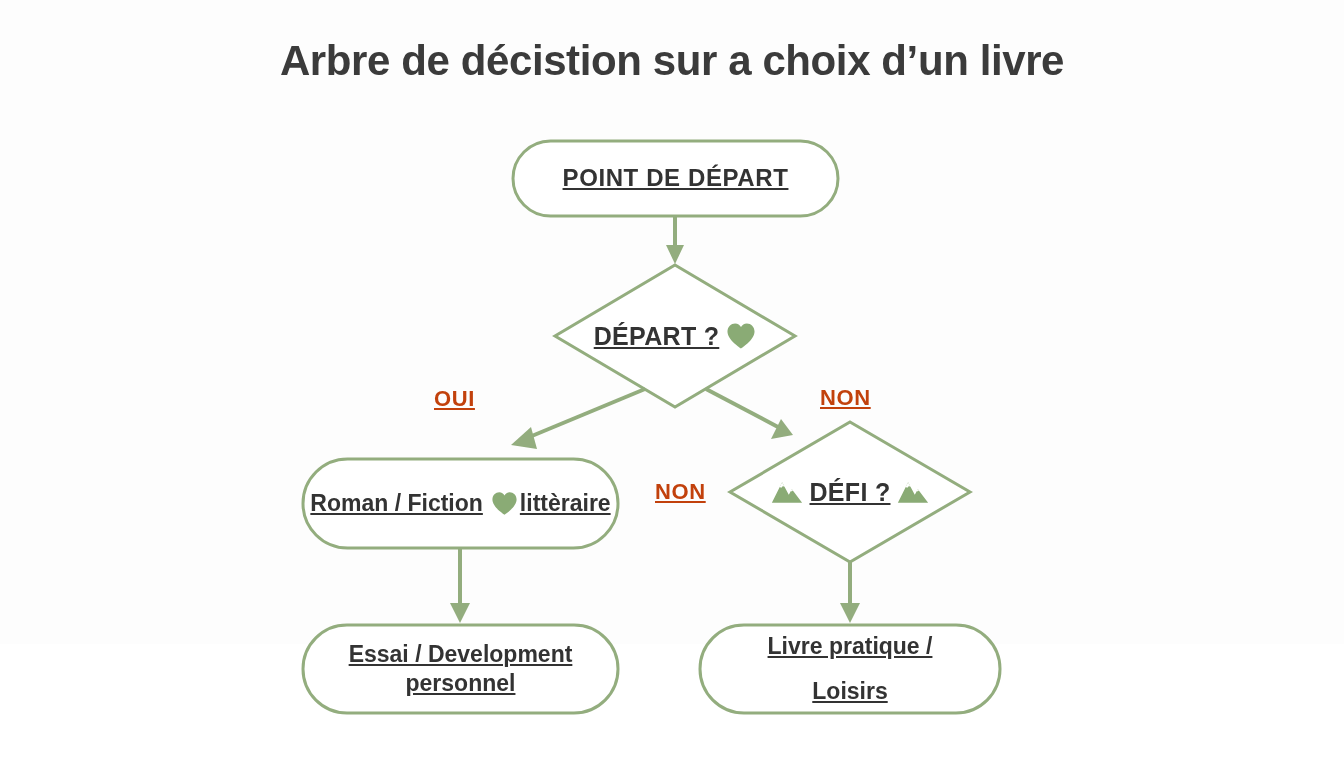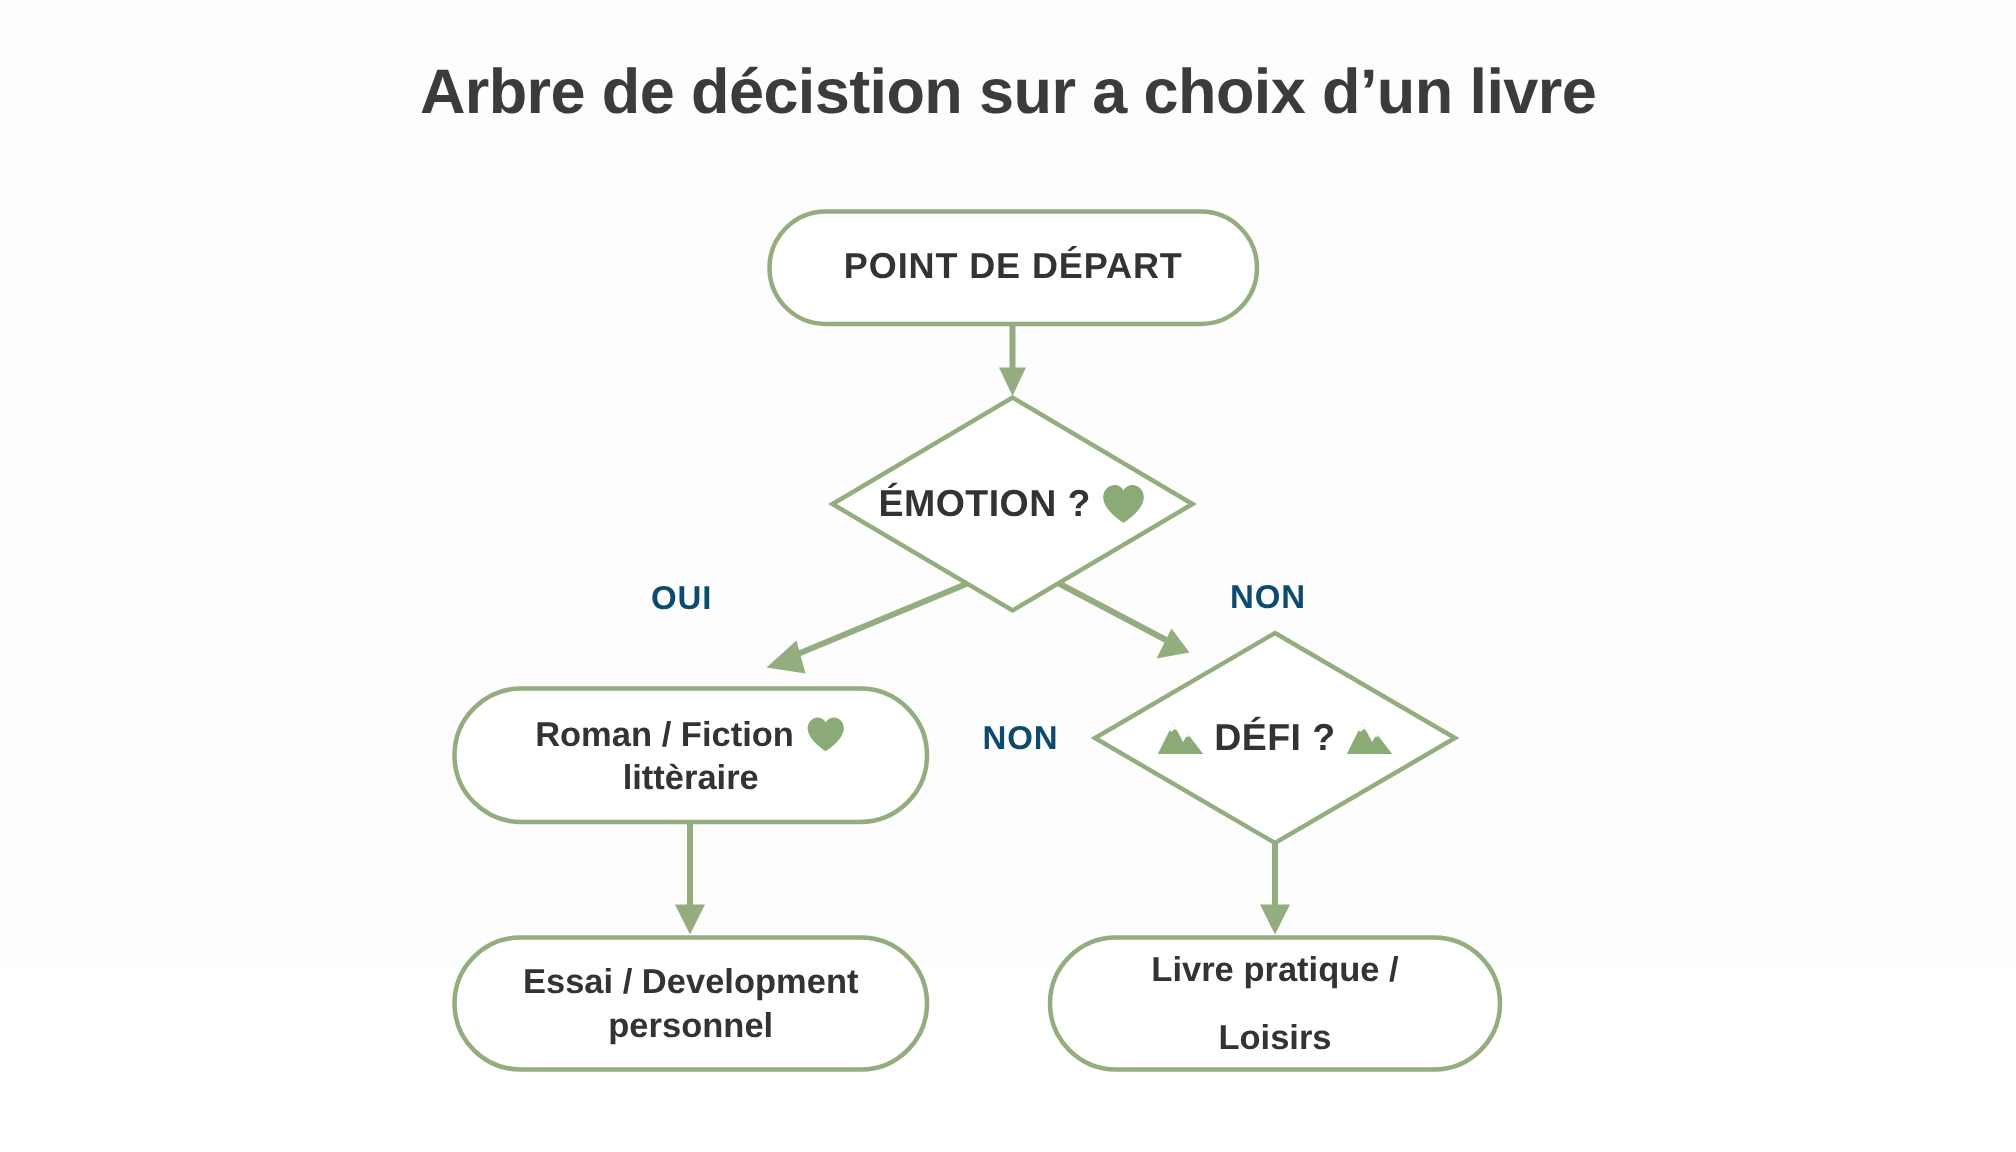--- a/index.html
+++ b/index.html
@@ -65,20 +65,21 @@
   
   .node-label {
     position: absolute;
     display: flex;
     align-items: center;
     justify-content: center;
     text-align: center;
     color: #333333;
     font-family: "Liberation Sans", "DejaVu Sans", sans-serif;
     pointer-events: none;
+    text-decoration: underline;
   }
   .node-label .txt {
     white-space: pre-line;
     line-height: 1.28;
   }
   .start-label {
     font-size: 24px;
     font-weight: bold;
     letter-spacing: 0.6px;
   }
@@ -95,22 +96,23 @@
     font-size: 23px;
     font-weight: bold;
   }
   
   .edge-label {
     position: absolute;
     font-family: "Liberation Sans", "DejaVu Sans", sans-serif;
     font-size: 22px;
     font-weight: bold;
     letter-spacing: 0.6px;
-    color: #0c4a6e;
+    color: #c2410c;
     white-space: nowrap;
+    text-decoration: underline;
   }
   
   .glyph {
     display: inline-block;
     vertical-align: middle;
     line-height: 0;
   }
   .glyph svg { display: block; }
 </style>
 </head>
@@ -159,30 +161,30 @@
       <polygon class="arrow-head" points="850,623 840,603 860,603"></polygon>
     </g>
   </svg>
 
   <div class="node-label start-label" style="left:513px; top:141px; width:325px; height:75px;">
     <span class="txt">POINT DE DÉPART</span>
   </div>
 
   <div class="node-label" style="left:545px; top:306px; width:260px; height:60px;">
     <span class="decision-label">
-      <span>ÉMOTION ?</span>
+      <span>DÉPART ?</span>
       <span class="glyph">
         <svg width="30" height="28" viewBox="0 0 32 30" aria-hidden="true">
           <path d="M16 28.5 C16 28.5 1.5 19.5 1.5 10.3 C1.5 5 5.4 1.5 9.7 1.5 C12.6 1.5 14.9 3.2 16 5.4 C17.1 3.2 19.4 1.5 22.3 1.5 C26.6 1.5 30.5 5 30.5 10.3 C30.5 19.5 16 28.5 16 28.5 Z" fill="#8aab75"></path>
         </svg>
       </span>
     </span>
   </div>
 
-  <div class="node-label leaf-label" style="left:303px; top:459px; width:315px; height:89px; flex-direction:column; gap:2px;">
+  <div class="node-label leaf-label" style="left:303px; top:459px; width:315px; height:89px; flex-direction:row; gap:2px;">
     <span style="display:inline-flex; align-items:center; gap:8px; white-space:nowrap;">
       <span>Roman / Fiction</span>
       <span class="glyph">
         <svg width="27" height="25" viewBox="0 0 32 30" aria-hidden="true">
           <path d="M16 28.5 C16 28.5 1.5 19.5 1.5 10.3 C1.5 5 5.4 1.5 9.7 1.5 C12.6 1.5 14.9 3.2 16 5.4 C17.1 3.2 19.4 1.5 22.3 1.5 C26.6 1.5 30.5 5 30.5 10.3 C30.5 19.5 16 28.5 16 28.5 Z" fill="#8aab75"></path>
         </svg>
       </span>
     </span>
     <span>littèraire</span>
   </div>

